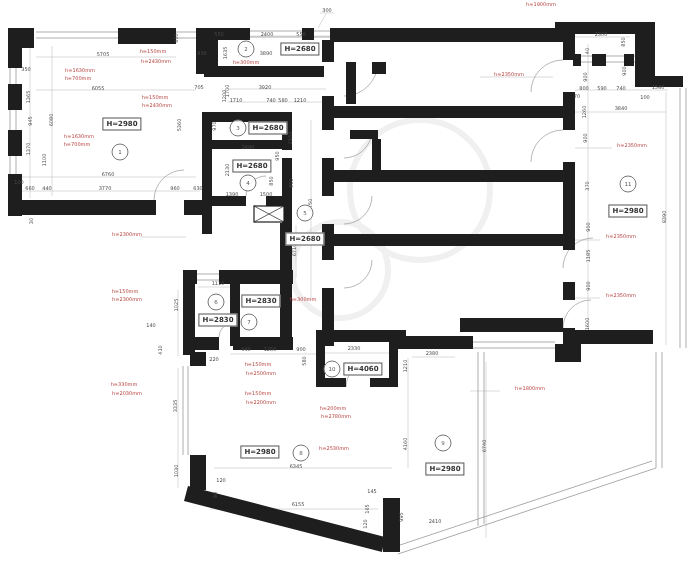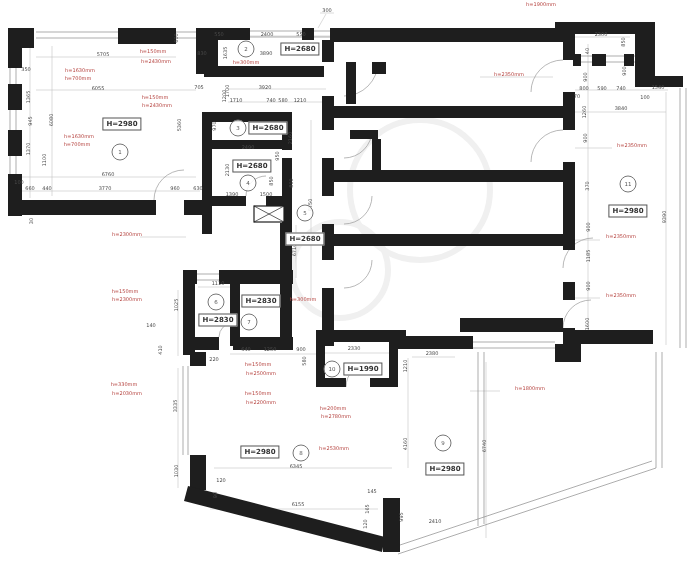--- a/index.html
+++ b/index.html
@@ -322,18 +322,18 @@
       <div class="hbox" style="left: 305px; top: 239px; transform: translate(-50%, -50%);">H=2680</div>
       <div class="room-circle" style="left: 216px; top: 302px; transform: translate(-50%, -50%);">6</div>
       <div class="hbox" style="left: 218px; top: 320px; transform: translate(-50%, -50%);">H=2830</div>
       <div class="room-circle" style="left: 249px; top: 322px; transform: translate(-50%, -50%);">7</div>
       <div class="hbox" style="left: 261px; top: 301px; transform: translate(-50%, -50%);">H=2830</div>
       <div class="room-circle" style="left: 301px; top: 453px; transform: translate(-50%, -50%);">8</div>
       <div class="hbox" style="left: 260px; top: 452px; transform: translate(-50%, -50%);">H=2980</div>
       <div class="room-circle" style="left: 443px; top: 443px; transform: translate(-50%, -50%);">9</div>
       <div class="hbox" style="left: 445px; top: 469px; transform: translate(-50%, -50%);">H=2980</div>
       <div class="room-circle" style="left: 332px; top: 369px; transform: translate(-50%, -50%);">10</div>
-      <div class="hbox" style="left: 363px; top: 369px; transform: translate(-50%, -50%);">H=1990</div>
+      <div class="hbox" style="left: 363px; top: 369px; transform: translate(-50%, -50%);">H=4060</div>
       <div class="room-circle" style="left: 628px; top: 184px; transform: translate(-50%, -50%);">11</div>
       <div class="hbox" style="left: 628px; top: 211px; transform: translate(-50%, -50%);">H=2980</div>
     </div>
 
 </div>
 
 </body></html>

